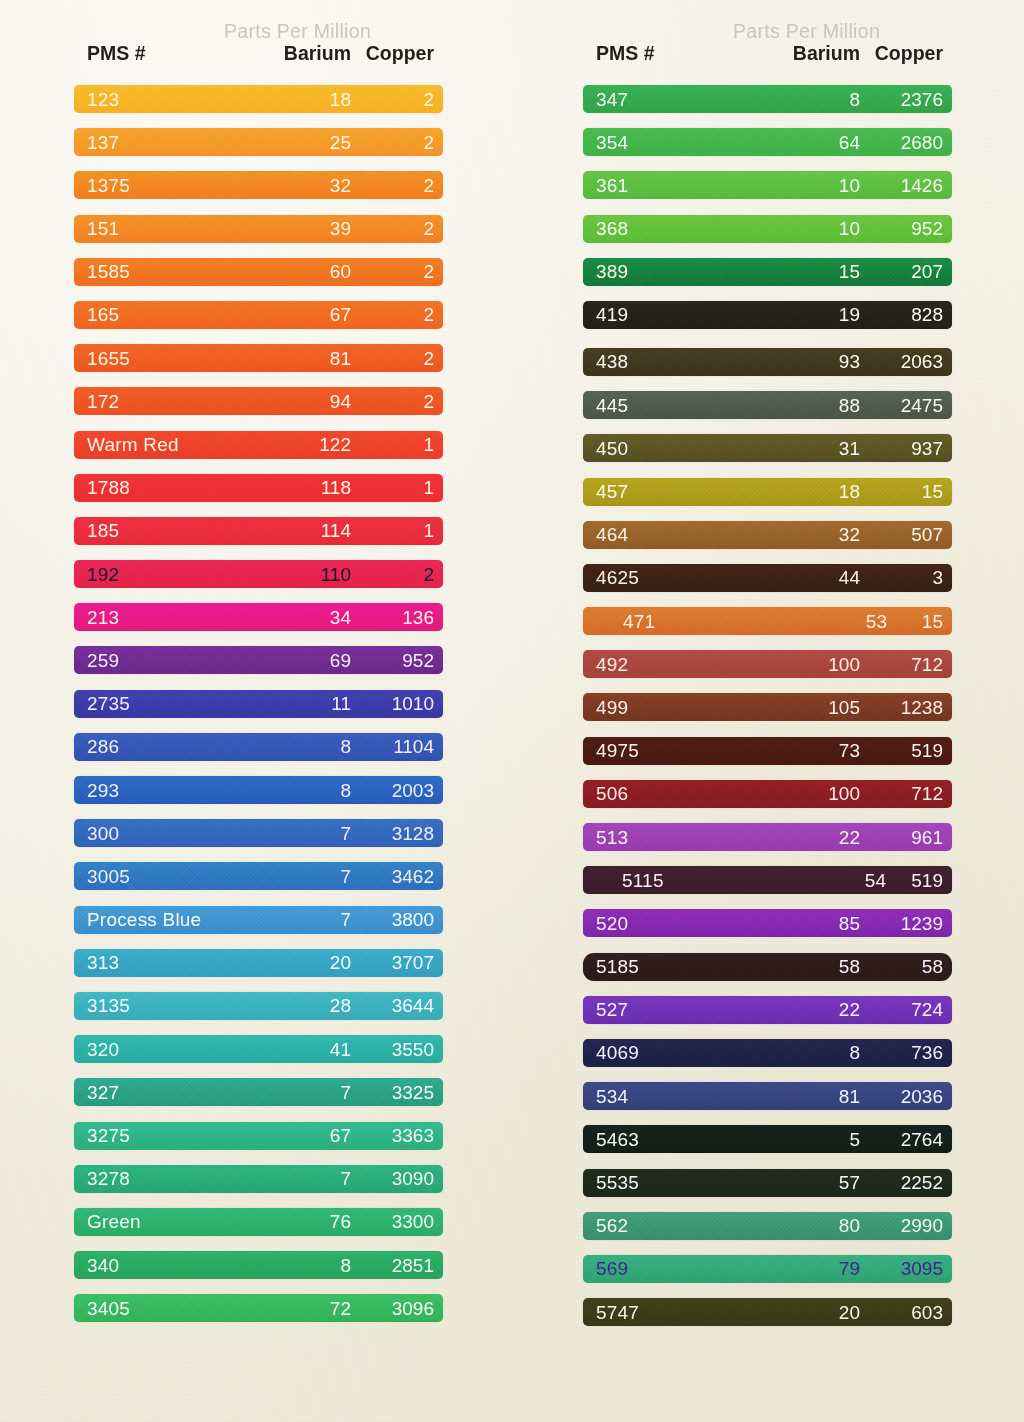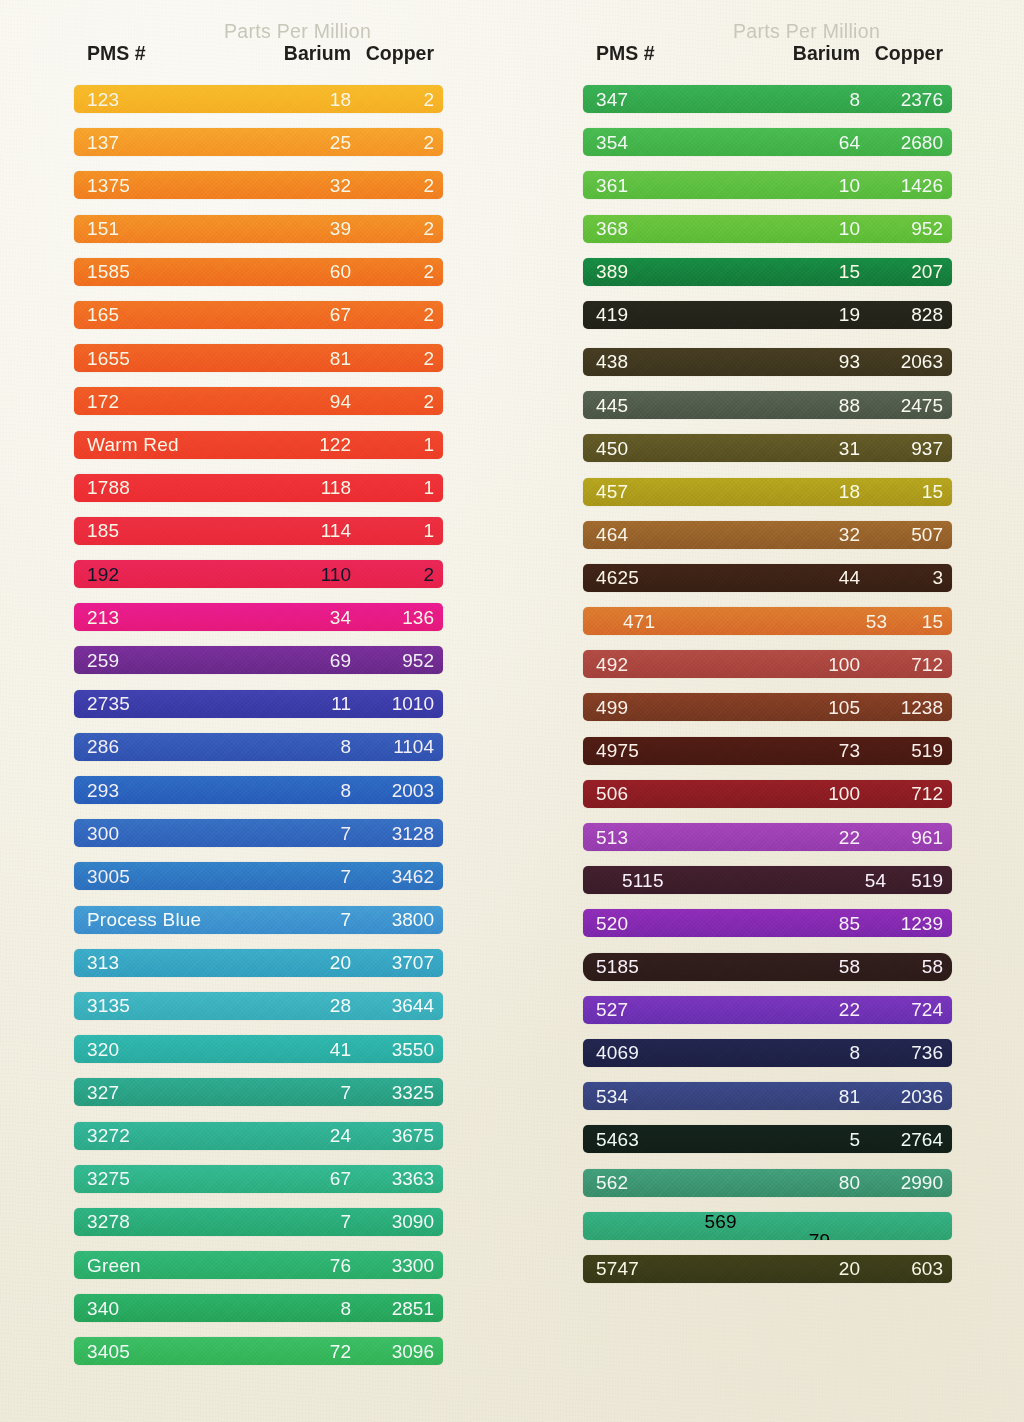--- a/index.html
+++ b/index.html
@@ -191,25 +191,20 @@
       <div class="bar" style="background: rgb(44, 176, 166); color: rgb(243, 251, 247);">
         <div class="cell c-pms">320</div>
         <div class="cell c-bar">41</div>
         <div class="cell c-cop">3550</div>
       </div>
       <div class="bar" style="background: rgb(42, 161, 132); color: rgb(243, 251, 247);">
         <div class="cell c-pms">327</div>
         <div class="cell c-bar">7</div>
         <div class="cell c-cop">3325</div>
       </div>
-      <div class="bar" style="background: rgb(47, 174, 143); color: rgb(243, 251, 247);">
-        <div class="cell c-pms">3272</div>
-        <div class="cell c-bar">24</div>
-        <div class="cell c-cop">3675</div>
-      </div>
       <div class="bar" style="background: rgb(47, 178, 134); color: rgb(243, 251, 247);">
         <div class="cell c-pms">3275</div>
         <div class="cell c-bar">67</div>
         <div class="cell c-cop">3363</div>
       </div>
       <div class="bar" style="background: rgb(42, 171, 119); color: rgb(243, 251, 247);">
         <div class="cell c-pms">3278</div>
         <div class="cell c-bar">7</div>
         <div class="cell c-cop">3090</div>
       </div>
@@ -359,26 +354,31 @@
       <div class="bar" style="background: rgb(55, 67, 126); color: rgb(242, 244, 251);">
         <div class="cell c-pms">534</div>
         <div class="cell c-bar">81</div>
         <div class="cell c-cop">2036</div>
       </div>
       <div class="bar" style="background: rgb(18, 32, 25); color: rgb(242, 250, 244);">
         <div class="cell c-pms">5463</div>
         <div class="cell c-bar">5</div>
         <div class="cell c-cop">2764</div>
       </div>
+      <div class="bar" style="background: rgb(29, 42, 25); color: rgb(242, 250, 244);">
+        <div class="cell c-pms">5535</div>
+        <div class="cell c-bar">57</div>
+        <div class="cell c-cop">2252</div>
+      </div>
       <div class="bar" style="background: rgb(60, 148, 112); color: rgb(242, 250, 244);">
         <div class="cell c-pms">562</div>
         <div class="cell c-bar">80</div>
         <div class="cell c-cop">2990</div>
       </div>
-      <div class="bar" style="background: rgb(49, 168, 119); color: #000000; flex-direction: column;">
+      <div class="bar" style="background: rgb(49, 168, 119); color: #4c1d95;">
         <div class="cell c-pms">569</div>
         <div class="cell c-bar">79</div>
         <div class="cell c-cop">3095</div>
       </div>
       <div class="bar" style="background: rgb(58, 59, 24); color: rgb(247, 248, 230);">
         <div class="cell c-pms">5747</div>
         <div class="cell c-bar">20</div>
         <div class="cell c-cop">603</div>
       </div>
     </div>

